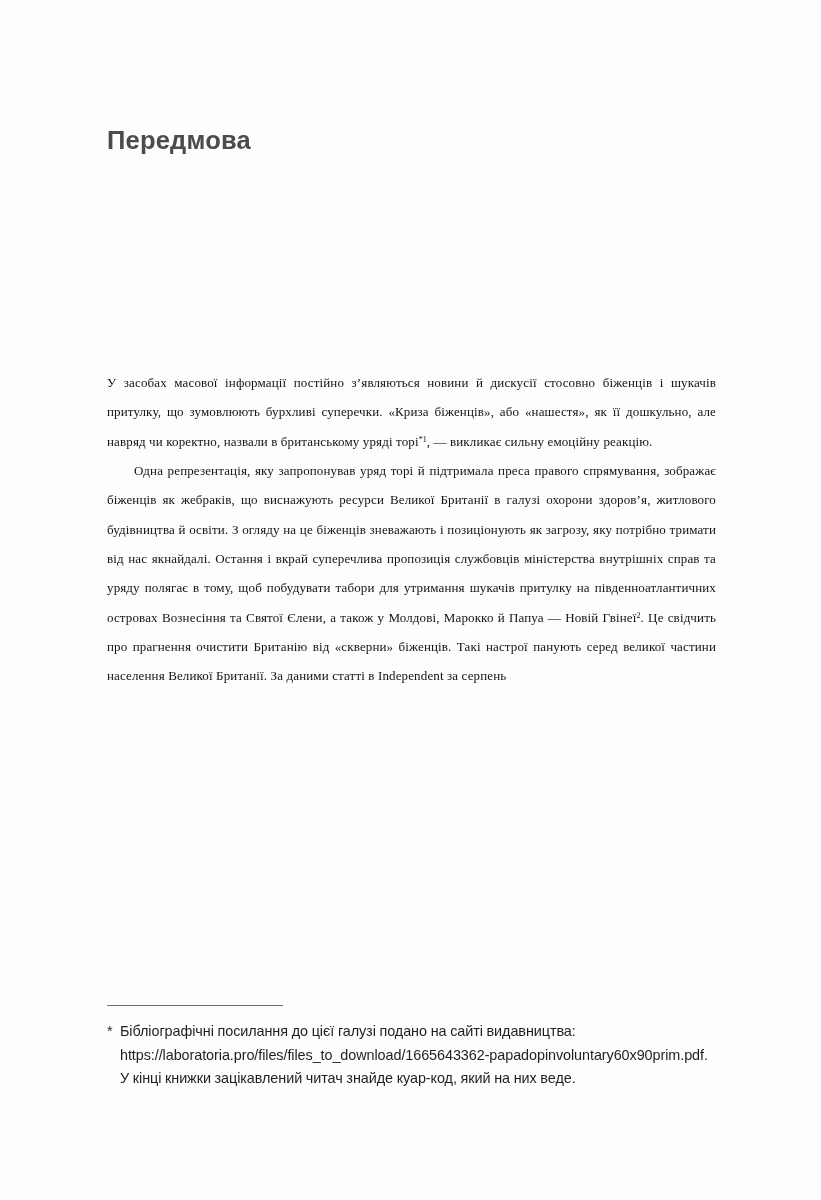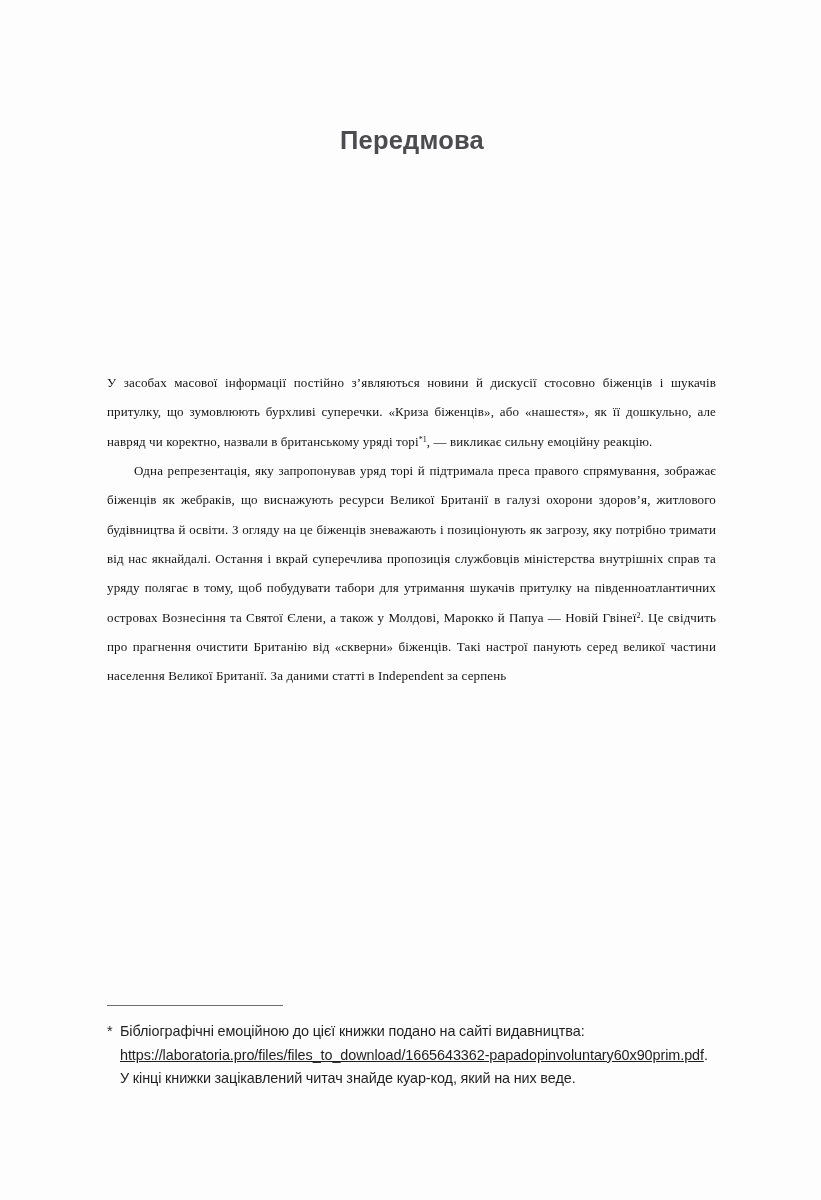--- a/index.html
+++ b/index.html
@@ -31,21 +31,20 @@
     left: 107px;
     top: 108px;
     width: 610px;
     font-family: "Liberation Sans", "DejaVu Sans", sans-serif;
     font-weight: 700;
     font-size: 25.5px;
     letter-spacing: 0.2px;
     color: #4b4b50;
     line-height: 1.25;
     white-space: nowrap;
-    text-align: center;
   }
 
   
   .body-block {
     position: absolute;
     left: 107px;
     top: 368px;
     width: 609px;
   }
 
@@ -99,37 +98,36 @@
     word-spacing: -0.2px;
   }
   .footnote .marker {
     display: inline-block;
     width: 13px;
     text-indent: 0;
   }
   .footnote .url {
     white-space: normal;
     word-break: break-word;
-    text-decoration: underline;
   }
 </style>
 </head>
 <body>
 
 <div class="page">
 
   <h1 class="chapter-title">Передмова</h1>
 
   <div class="body-block">
 
     <p class="para" id="para-1"><span>У засобах масової інформації постійно з’являються новини й дискусії стосовно біженців і шукачів притулку, що зумовлюють бурхливі суперечки. «Криза біженців», або «нашестя», як її дошкульно, але навряд чи коректно, назвали в британському уряді торі</span><sup class="fn">*1</sup><span>, — викликає сильну емоційну реакцію.</span></p>
 
 
     <p class="para indent" id="para-3"><span>Одна репрезентація, яку запропонував уряд торі й підтримала преса правого спрямування, зображає біженців як жебраків, що виснажують ресурси Великої Британії в галузі охорони здоров’я, житлового будівництва й освіти. З огляду на це біженців зневажають і позиціонують як загрозу, яку потрібно тримати від нас якнайдалі. Остання і вкрай суперечлива пропозиція службовців міністерства внутрішніх справ та уряду полягає в тому, щоб побудувати табори для утримання шукачів притулку на південноатлантичних островах Вознесіння та Святої Єлени, а також у Молдові, Марокко й Папуа — Новій Гвінеї</span><sup class="fn">2</sup><span>. Це свідчить про прагнення очистити Британію від «скверни» біженців. Такі настрої панують серед великої частини населення Великої Британії. За даними статті в Independent за серпень</span></p>
 
   </div>
 
   <div class="footnote-area">
     <hr class="footnote-rule">
-    <p class="footnote"><span class="marker">*</span><span>Бібліографічні емоційною до цієї книжки подано на сайті видавництва: </span><span class="url">https://laboratoria.pro/files/files_to_download/1665643362-papadopinvoluntary60x90prim.pdf</span><span>. У кінці книжки зацікавлений читач знайде куар-код, який на них веде.</span></p>
+    <p class="footnote"><span class="marker">*</span><span>Бібліографічні посилання до цієї галузі подано на сайті видавництва: </span><span class="url">https://laboratoria.pro/files/files_to_download/1665643362-papadopinvoluntary60x90prim.pdf</span><span>. У кінці книжки зацікавлений читач знайде куар-код, який на них веде.</span></p>
   </div>
 
 </div>
 
 </body></html>

